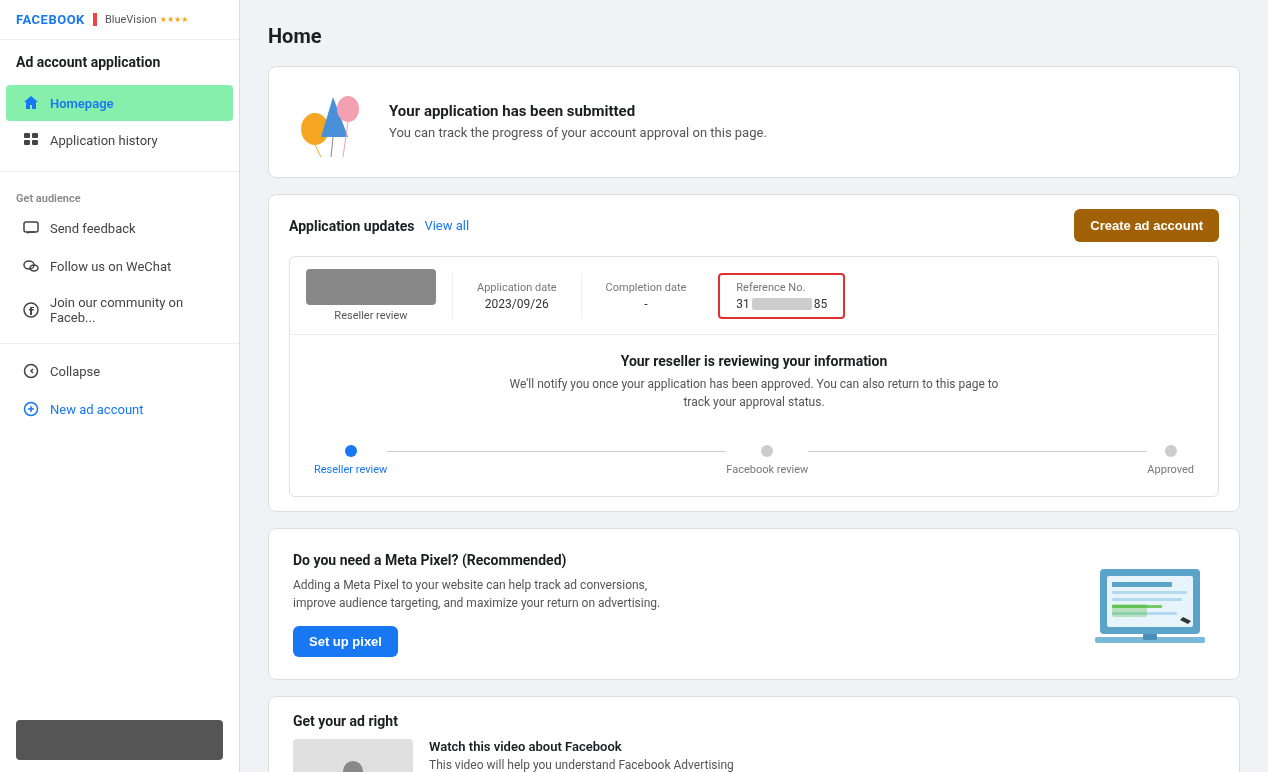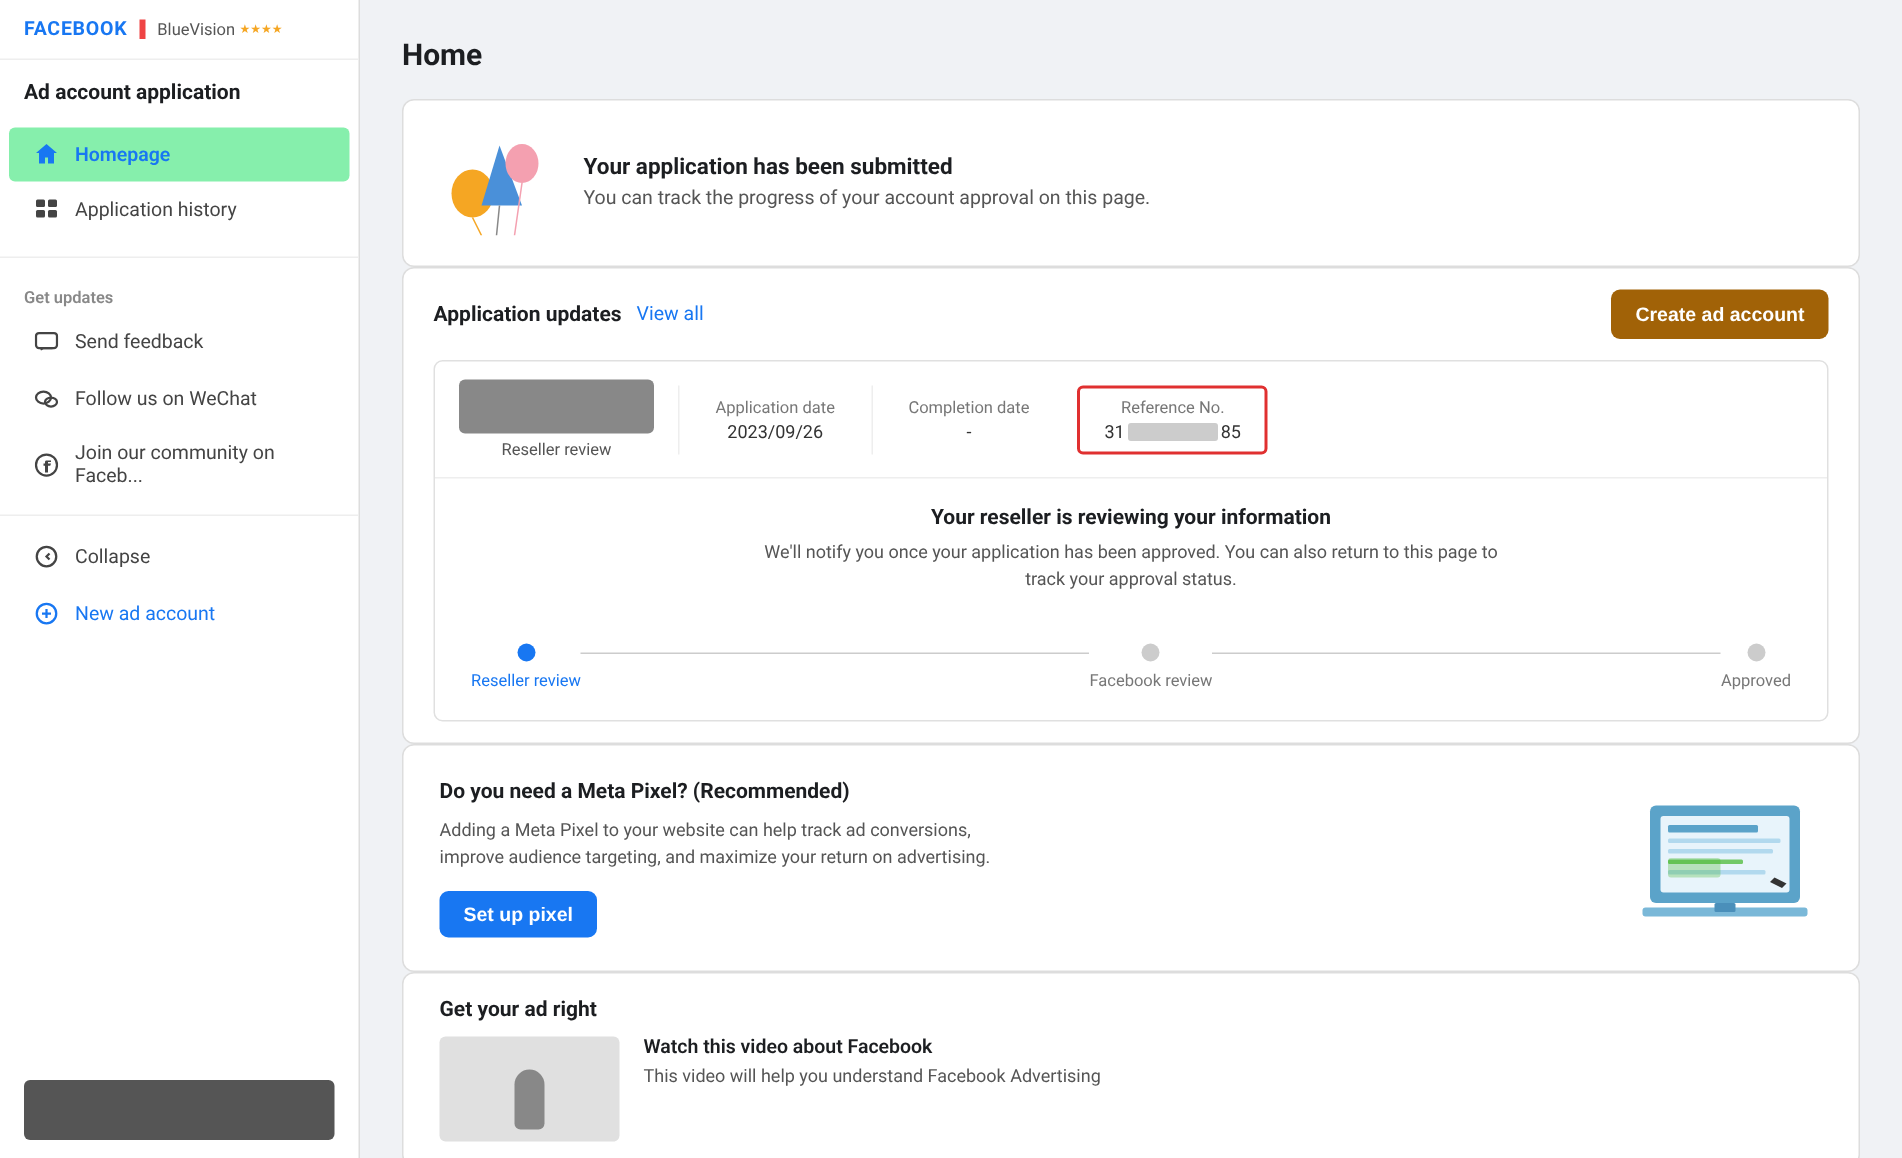--- a/index.html
+++ b/index.html
@@ -88,20 +88,21 @@
       font-weight: 700;
       color: #1c1e21;
       margin-bottom: 18px;
     }
 
     
     .card {
       background: #fff;
       border-radius: 8px;
       border: 1px solid #ddd;
+      margin-bottom: 16px;
       overflow: hidden;
     }
 
     
     .welcome-card {
       display: flex;
       align-items: center;
       padding: 20px 24px;
       gap: 16px;
     }
@@ -193,21 +194,20 @@
     .review-col-value {
       font-size: 12px;
       color: #333;
     }
     .reference-col {
       border: 2px solid #e03030;
       border-radius: 4px;
       padding: 6px 16px;
       display: flex;
       flex-direction: column;
-      align-items: center;
     }
     .reference-col-label {
       font-size: 11px;
       color: #777;
       margin-bottom: 3px;
     }
     .reference-value {
       font-size: 12px;
       color: #333;
       display: flex;
@@ -387,21 +387,21 @@
             <rect x="9" y="1" width="6" height="5" rx="1"></rect>
             <rect x="1" y="8" width="6" height="5" rx="1"></rect>
             <rect x="9" y="8" width="6" height="5" rx="1"></rect>
           </svg>
       </span>
       <span>Application history</span>
     </div>
   </nav>
 
   <hr class="sidebar-divider">
-  <div class="sidebar-section-label">Get updates</div>
+  <div class="sidebar-section-label">Get audience</div>
 
   <div class="nav-item">
     <span class="icon">
       <svg width="16" height="16" viewBox="0 0 16 16" fill="none" stroke="#444" stroke-width="1.5">
           <rect x="1" y="2" width="14" height="10" rx="2"></rect>
           <path d="M4 13l2-1h6"></path>
         </svg>
     </span>
     <span>Send feedback</span>
   </div>

